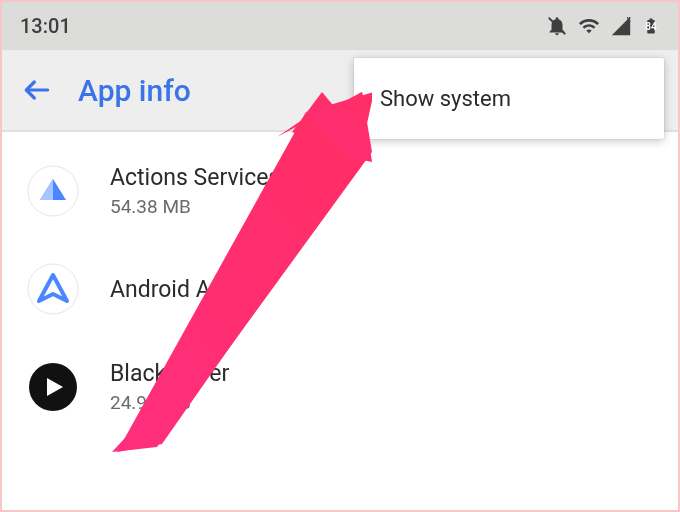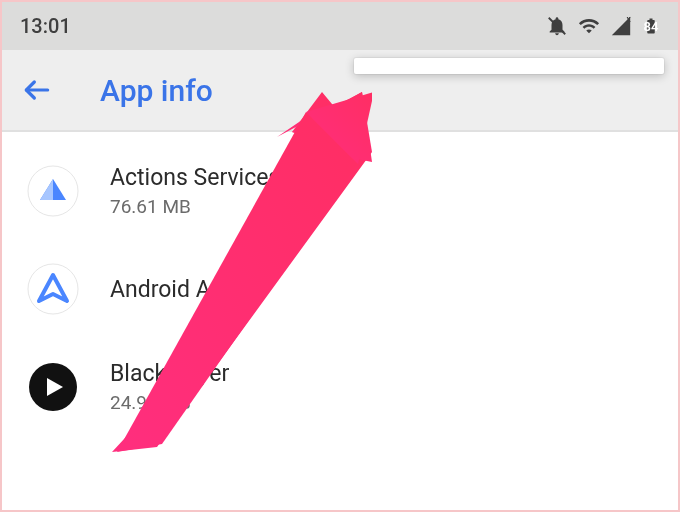--- a/index.html
+++ b/index.html
@@ -24,21 +24,21 @@
     }
     .status-left { font-weight: 500; }
     .status-right { display: flex; align-items: center; gap: 10px; }
     .iconspan { display: inline-flex; align-items: center; }
     .app-bar {
       height: 80px;
       background: #eeeeee;
       display: flex;
       align-items: center;
       padding: 0 14px;
-      gap: 42px;
+      gap: 20px;
     }
     .back-btn {
       width: 42px; height: 42px;
       display: flex; align-items: center; justify-content: center;
       color: #3a74e8;
     }
     .title {
       font-size: 30px;
       font-weight: 500;
       color: #3a74e8;
@@ -83,21 +83,21 @@
     }
     .battery {
       position: relative;
       display: inline-flex;
       align-items: center;
       justify-content: center;
       color: #3f3f3f;
     }
     .battery-num {
       position: absolute;
-      font-size: 13px;
+      font-size: 10px;
       color: #fff;
       font-weight: 600;
     }
   </style>
 </head>
 <body>
 
 <div class="status-bar">
   <div class="status-left">13:01</div>
   <div class="status-right">
@@ -143,21 +143,21 @@
   <div class="app-row">
     <div class="app-icon">
       <svg width="52" height="52" viewBox="0 0 52 52">
           <circle cx="26" cy="26" r="25" fill="#fff" stroke="#e6e6e6"></circle>
           <path d="M13 35 L26 14 L39 35 Z" fill="#4a86ff"></path>
           <path d="M13 35 L26 14 L26 35 Z" fill="#a7c6ff"></path>
         </svg>
     </div>
     <div class="app-text">
       <div class="app-name">Actions Services</div>
-      <div class="app-size">76.61 MB</div>
+      <div class="app-size">54.38 MB</div>
     </div>
   </div>
 
   <div class="app-row">
     <div class="app-icon">
       <svg width="52" height="52" viewBox="0 0 52 52">
           <circle cx="26" cy="26" r="25" fill="#fff" stroke="#e6e6e6"></circle>
           <path d="M26 12 L40 38 L26 31 L12 38 Z" fill="none" stroke="#4a86ff" stroke-width="4" stroke-linejoin="round"></path>
         </svg>
     </div>
@@ -175,20 +175,21 @@
     </div>
     <div class="app-text">
       <div class="app-name">BlackPlayer</div>
       <div class="app-size">24.93 MB</div>
     </div>
   </div>
 
 </div>
 
 <div class="menu">
+  <div class="menu-item">Show system</div>
 </div>
 
 <svg class="arrow" viewBox="0 0 310 360">
   <defs>
     <linearGradient id="g" x1="0" y1="1" x2="1" y2="0">
       <stop offset="0" stop-color="#ff2e7e"></stop>
       <stop offset="1" stop-color="#ff2e63"></stop>
     </linearGradient>
   </defs>
   <polygon points="50,360 95,355 310,60 260,0 230,40 278,55 75,333" fill="url(#g)"></polygon>

